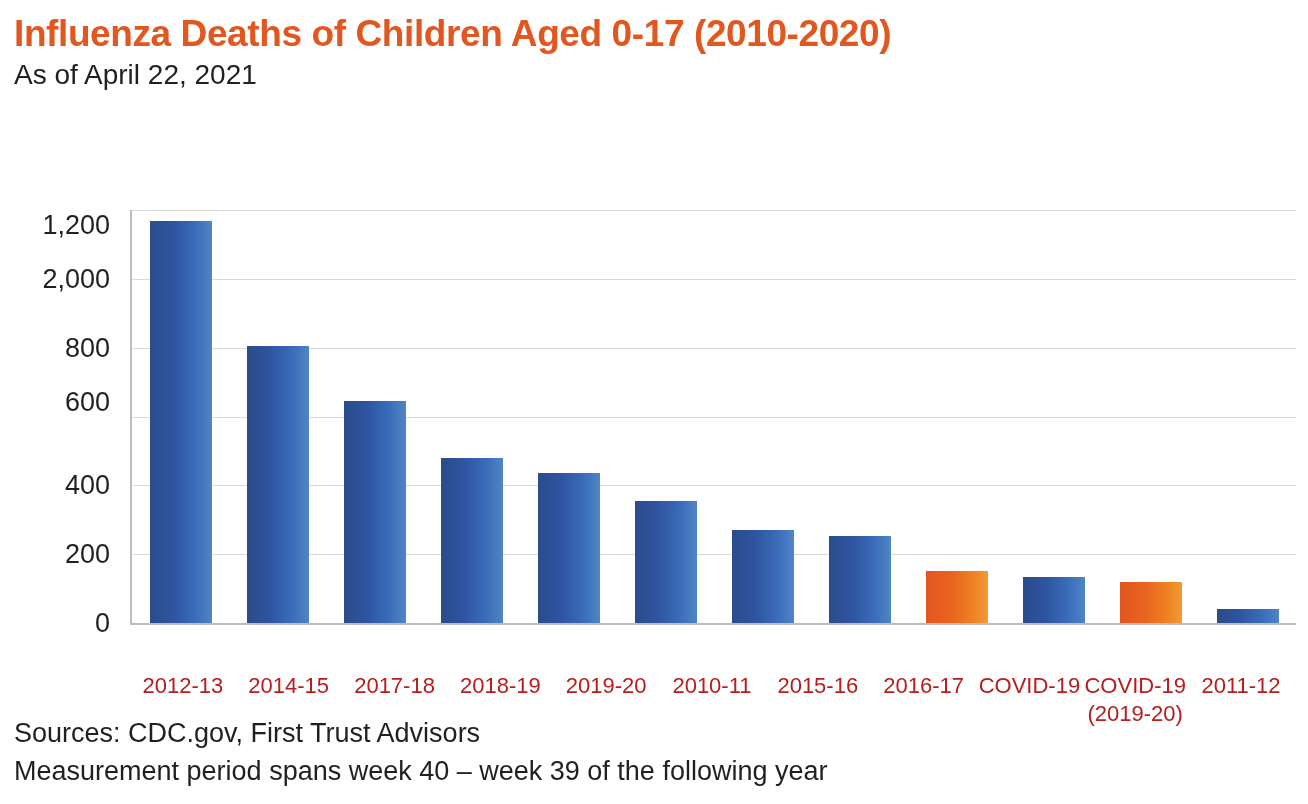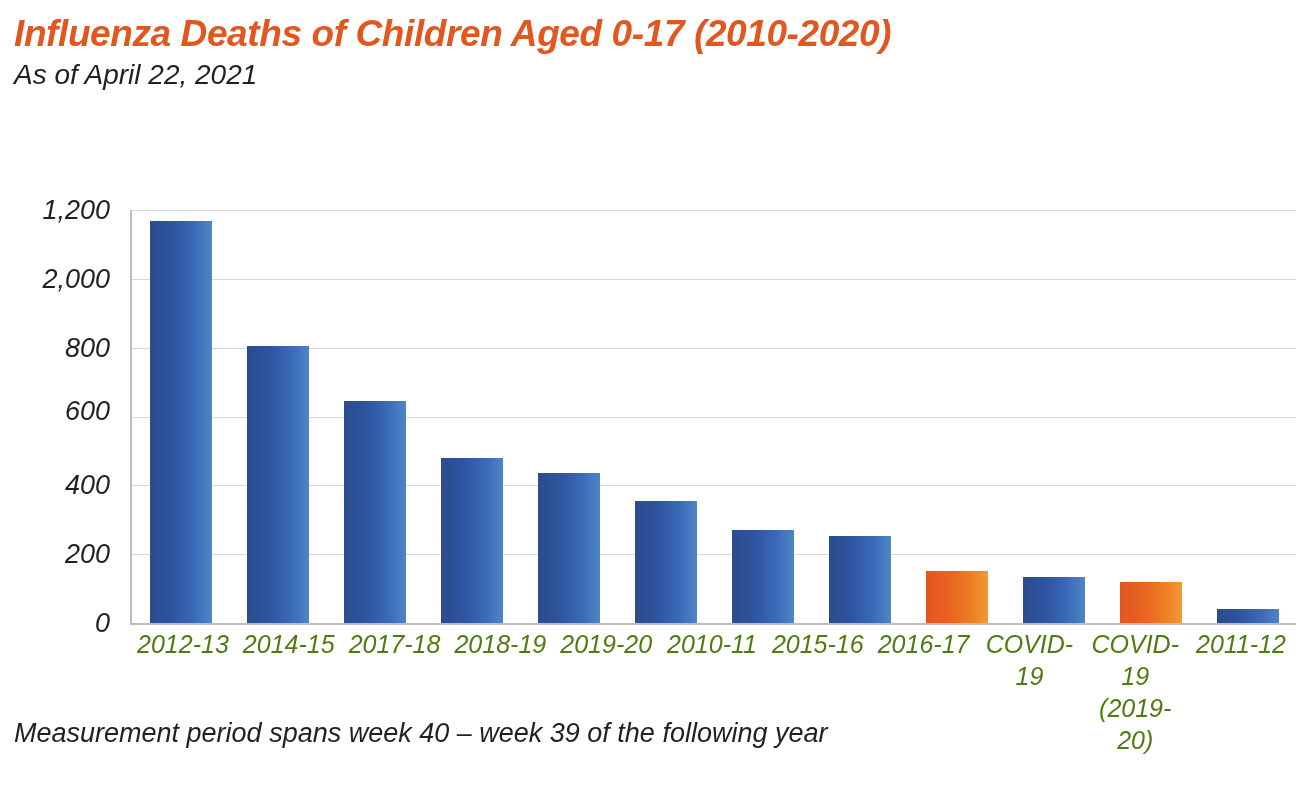--- a/index.html
+++ b/index.html
@@ -14,21 +14,20 @@
     color: #231f20;
     overflow: hidden;
     position: relative;
   }
   .page {
     position: relative;
     width: 1308px;
     height: 580px;
     box-sizing: border-box;
     padding: 8px;
-    font-style: italic;
   }
 
   
   .title-block {
     position: absolute;
     left: 14px;
     top: 10px;
     width: 1280px;
   }
   .title-line {
@@ -117,23 +116,24 @@
   .x-labels {
     position: absolute;
     left: 116px;
     top: 432px;
     width: 1164px;
     display: flex;
   }
   .x-slot {
     flex: 1 1 0;
     text-align: center;
-    font-size: 25px;
+    font-size: 22px;
     line-height: 1.28;
-    color: #4d7c0f;
+    color: #b91c1c;
+    margin-top: 44px;
   }
   .x-slot .l2 {
     display: block;
   }
 
   
   .footnotes {
     position: absolute;
     left: 14px;
     top: 714px;
@@ -154,24 +154,24 @@
   <div class="title-block">
     <div class="title-line">Influenza Deaths of Children Aged 0-17 (2010-2020)</div>
     <div class="subtitle">As of April 22, 2021</div>
   </div>
 
   <div class="chart-wrap">
     <div class="y-axis" id="y-axis">
         <div class="y-tick" style="top: 427px;">0</div>
         <div class="y-tick" style="top: 358.167px;">200</div>
         <div class="y-tick" style="top: 289.333px;">400</div>
-        <div class="y-tick" style="top: 215px;">600</div>
+        <div class="y-tick" style="top: 206px;">600</div>
         <div class="y-tick" style="top: 151.667px;">800</div>
         <div class="y-tick" style="top: 82.8333px;">2,000</div>
-        <div class="y-tick" style="top: 14px; text-align: center;">1,200</div>
+        <div class="y-tick" style="top: 29px; text-align: center;">1,200</div>
       </div>
     <div class="plot" id="plot">
       <div id="gridlines">
           <div class="gridline" style="top: 344.167px;"></div>
           <div class="gridline" style="top: 275.333px;"></div>
           <div class="gridline" style="top: 206.5px;"></div>
           <div class="gridline" style="top: 137.667px;"></div>
           <div class="gridline" style="top: 68.8333px;"></div>
           <div class="gridline" style="top: 0px;"></div>
         </div>
@@ -223,16 +223,17 @@
         <div class="x-slot"><span>2010-11</span></div>
         <div class="x-slot"><span>2015-16</span></div>
         <div class="x-slot"><span>2016-17</span></div>
         <div class="x-slot"><span>COVID-19</span></div>
         <div class="x-slot"><span>COVID-19</span><span class="l2">(2019-20)</span></div>
         <div class="x-slot"><span>2011-12</span></div>
       </div>
   </div>
 
   <div class="footnotes">
+    <div class="footnote">Sources: CDC.gov, First Trust Advisors</div>
     <div class="footnote">Measurement period spans week 40 – week 39 of the following year</div>
   </div>
 
 </div>
 
 </body></html>

